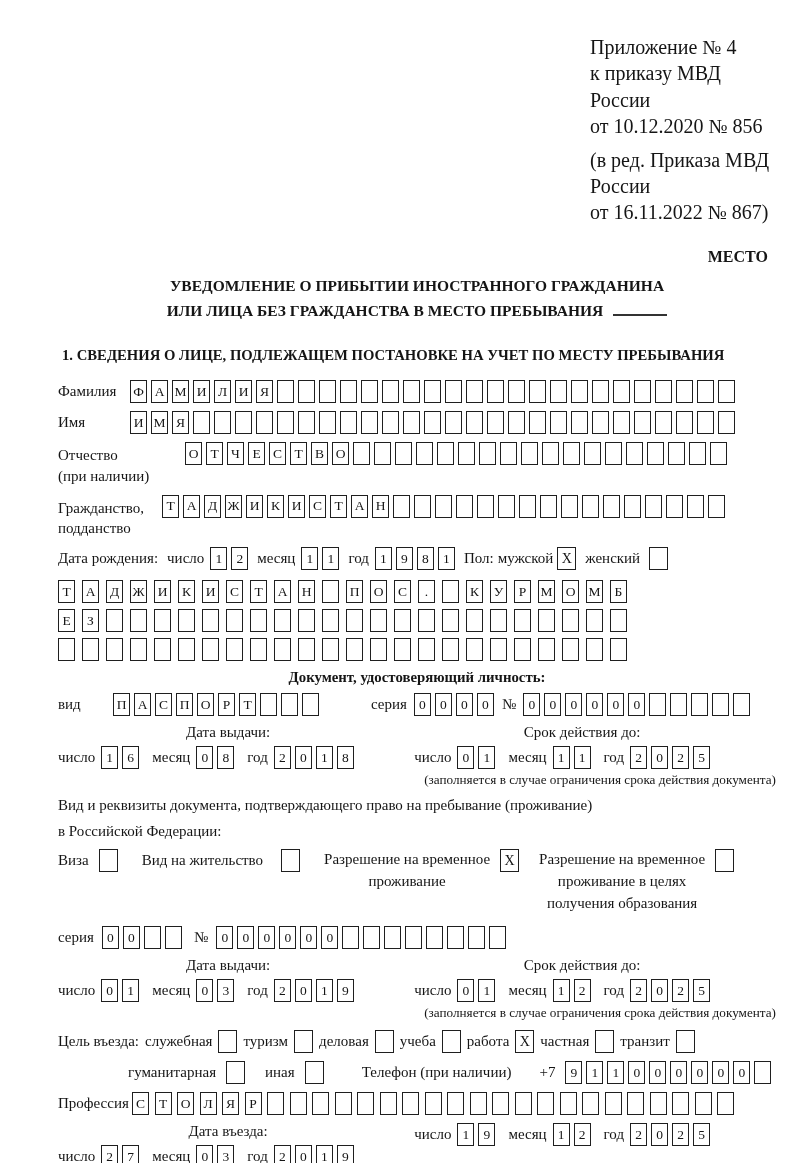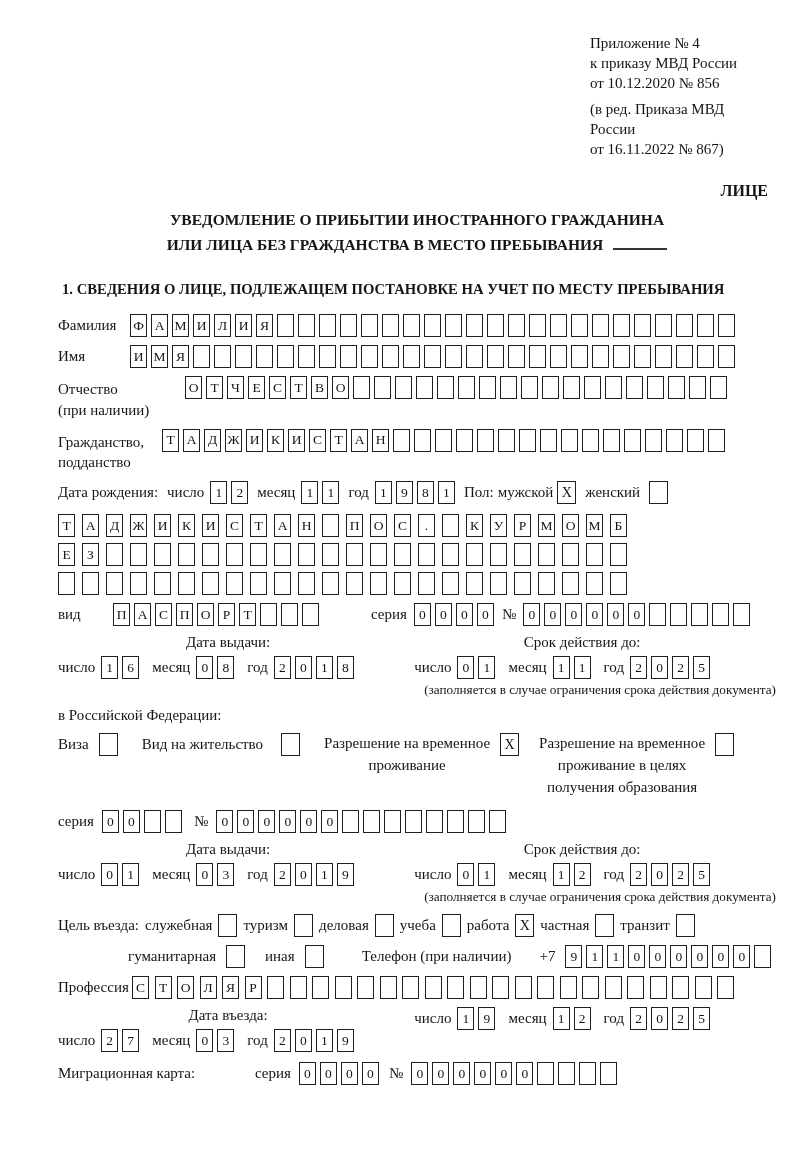--- a/index.html
+++ b/index.html
@@ -1,20 +1,20 @@
 <!DOCTYPE html>
 <html><head>
 <meta charset="utf-8">
 <style>
   html,body{margin:0;padding:0;background:#fff;}
   body{width:800px;min-height:1163px;color:#151515;font-family:"Liberation Serif","DejaVu Serif",serif;font-size:15px;}
   .page{padding:34px 24px 20px 58px;width:718px;}
 
   .appendix-wrap{display:flex;justify-content:flex-end;margin-right:4px;}
-  .appendix{font-size:15px;line-height:1.32;width:182px;text-align:left;}
+  .appendix{font-size:20px;line-height:1.32;width:182px;text-align:left;}
   .appendix .gap{margin-top:7px;}
 
   .forma{text-align:right;font-weight:700;font-size:16px;margin:22px 8px 8px 0;}
 
   .title{text-align:center;font-weight:700;font-size:15.5px;line-height:1.6;margin-top:6px;}
   .blank{display:inline-block;width:54px;border-bottom:2.5px solid #333;height:0.9em;margin-left:10px;}
 
   .sec1{font-weight:700;font-size:14.7px;margin:24px 0 16px;padding-left:4px;white-space:nowrap;}
 
   .row{display:flex;align-items:flex-start;margin:0 0 8px 0;}
@@ -51,21 +51,21 @@
   <div class="appendix-wrap">
     <div class="appendix">
       <div>Приложение № 4</div>
       <div>к приказу МВД России</div>
       <div>от 10.12.2020 № 856</div>
       <div class="gap">(в ред. Приказа МВД России</div>
       <div>от 16.11.2022 № 867)</div>
     </div>
   </div>
 
-  <div class="forma">ЛИЦЕ</div>
+  <div class="forma">МЕСТО</div>
 
   <div class="title">
     <div>УВЕДОМЛЕНИЕ О ПРИБЫТИИ ИНОСТРАННОГО ГРАЖДАНИНА</div>
     <div><span>ИЛИ ЛИЦА БЕЗ ГРАЖДАНСТВА В МЕСТО ПРЕБЫВАНИЯ</span><span class="blank"></span></div>
   </div>
 
   <div class="sec1">1. СВЕДЕНИЯ О ЛИЦЕ, ПОДЛЕЖАЩЕМ ПОСТАНОВКЕ НА УЧЕТ ПО МЕСТУ ПРЕБЫВАНИЯ</div>
 
   <div class="row">
     <div class="lbl pad" style="width:72px">Фамилия</div>
@@ -320,20 +320,21 @@
           <span class="cell"></span>
           <span class="cell"></span>
           <span class="cell"></span>
           <span class="cell"></span>
           <span class="cell"></span>
           <span class="cell"></span>
         </div>
     </div>
   </div>
 
+  <div class="doc-title">Документ, удостоверяющий личность:</div>
 
   <div class="row inline">
     <span class="lbl" style="width:55px">вид</span>
     <span class="cells">
         <span class="cell">П</span>
         <span class="cell">А</span>
         <span class="cell">С</span>
         <span class="cell">П</span>
         <span class="cell">О</span>
         <span class="cell">Р</span>
@@ -418,20 +419,21 @@
               <span class="cell">0</span>
               <span class="cell">2</span>
               <span class="cell">5</span>
             </span>
           </span>
       </div>
     </div>
   </div>
   <div class="note">(заполняется в случае ограничения срока действия документа)</div>
 
+  <div class="textline">Вид и реквизиты документа, подтверждающего право на пребывание (проживание)</div>
   <div class="textline">в Российской Федерации:</div>
 
   <div class="row" style="gap:10px;margin-bottom:12px">
     <span class="lbl pad">Виза</span>
     <span class="box"></span>
     <span class="lbl pad" style="margin-left:14px">Вид на жительство</span>
     <span class="box" style="margin-left:8px"></span>
     <div class="opt-center" style="margin-left:14px">
       <div>Разрешение на временное</div>
       <div>проживание</div>

